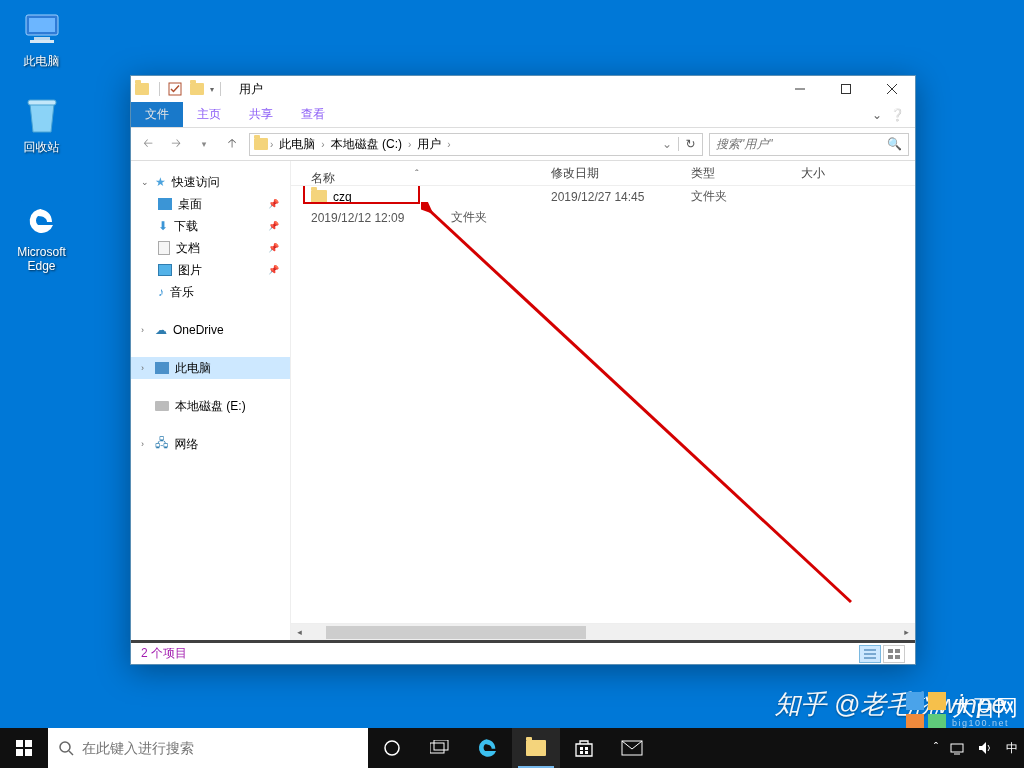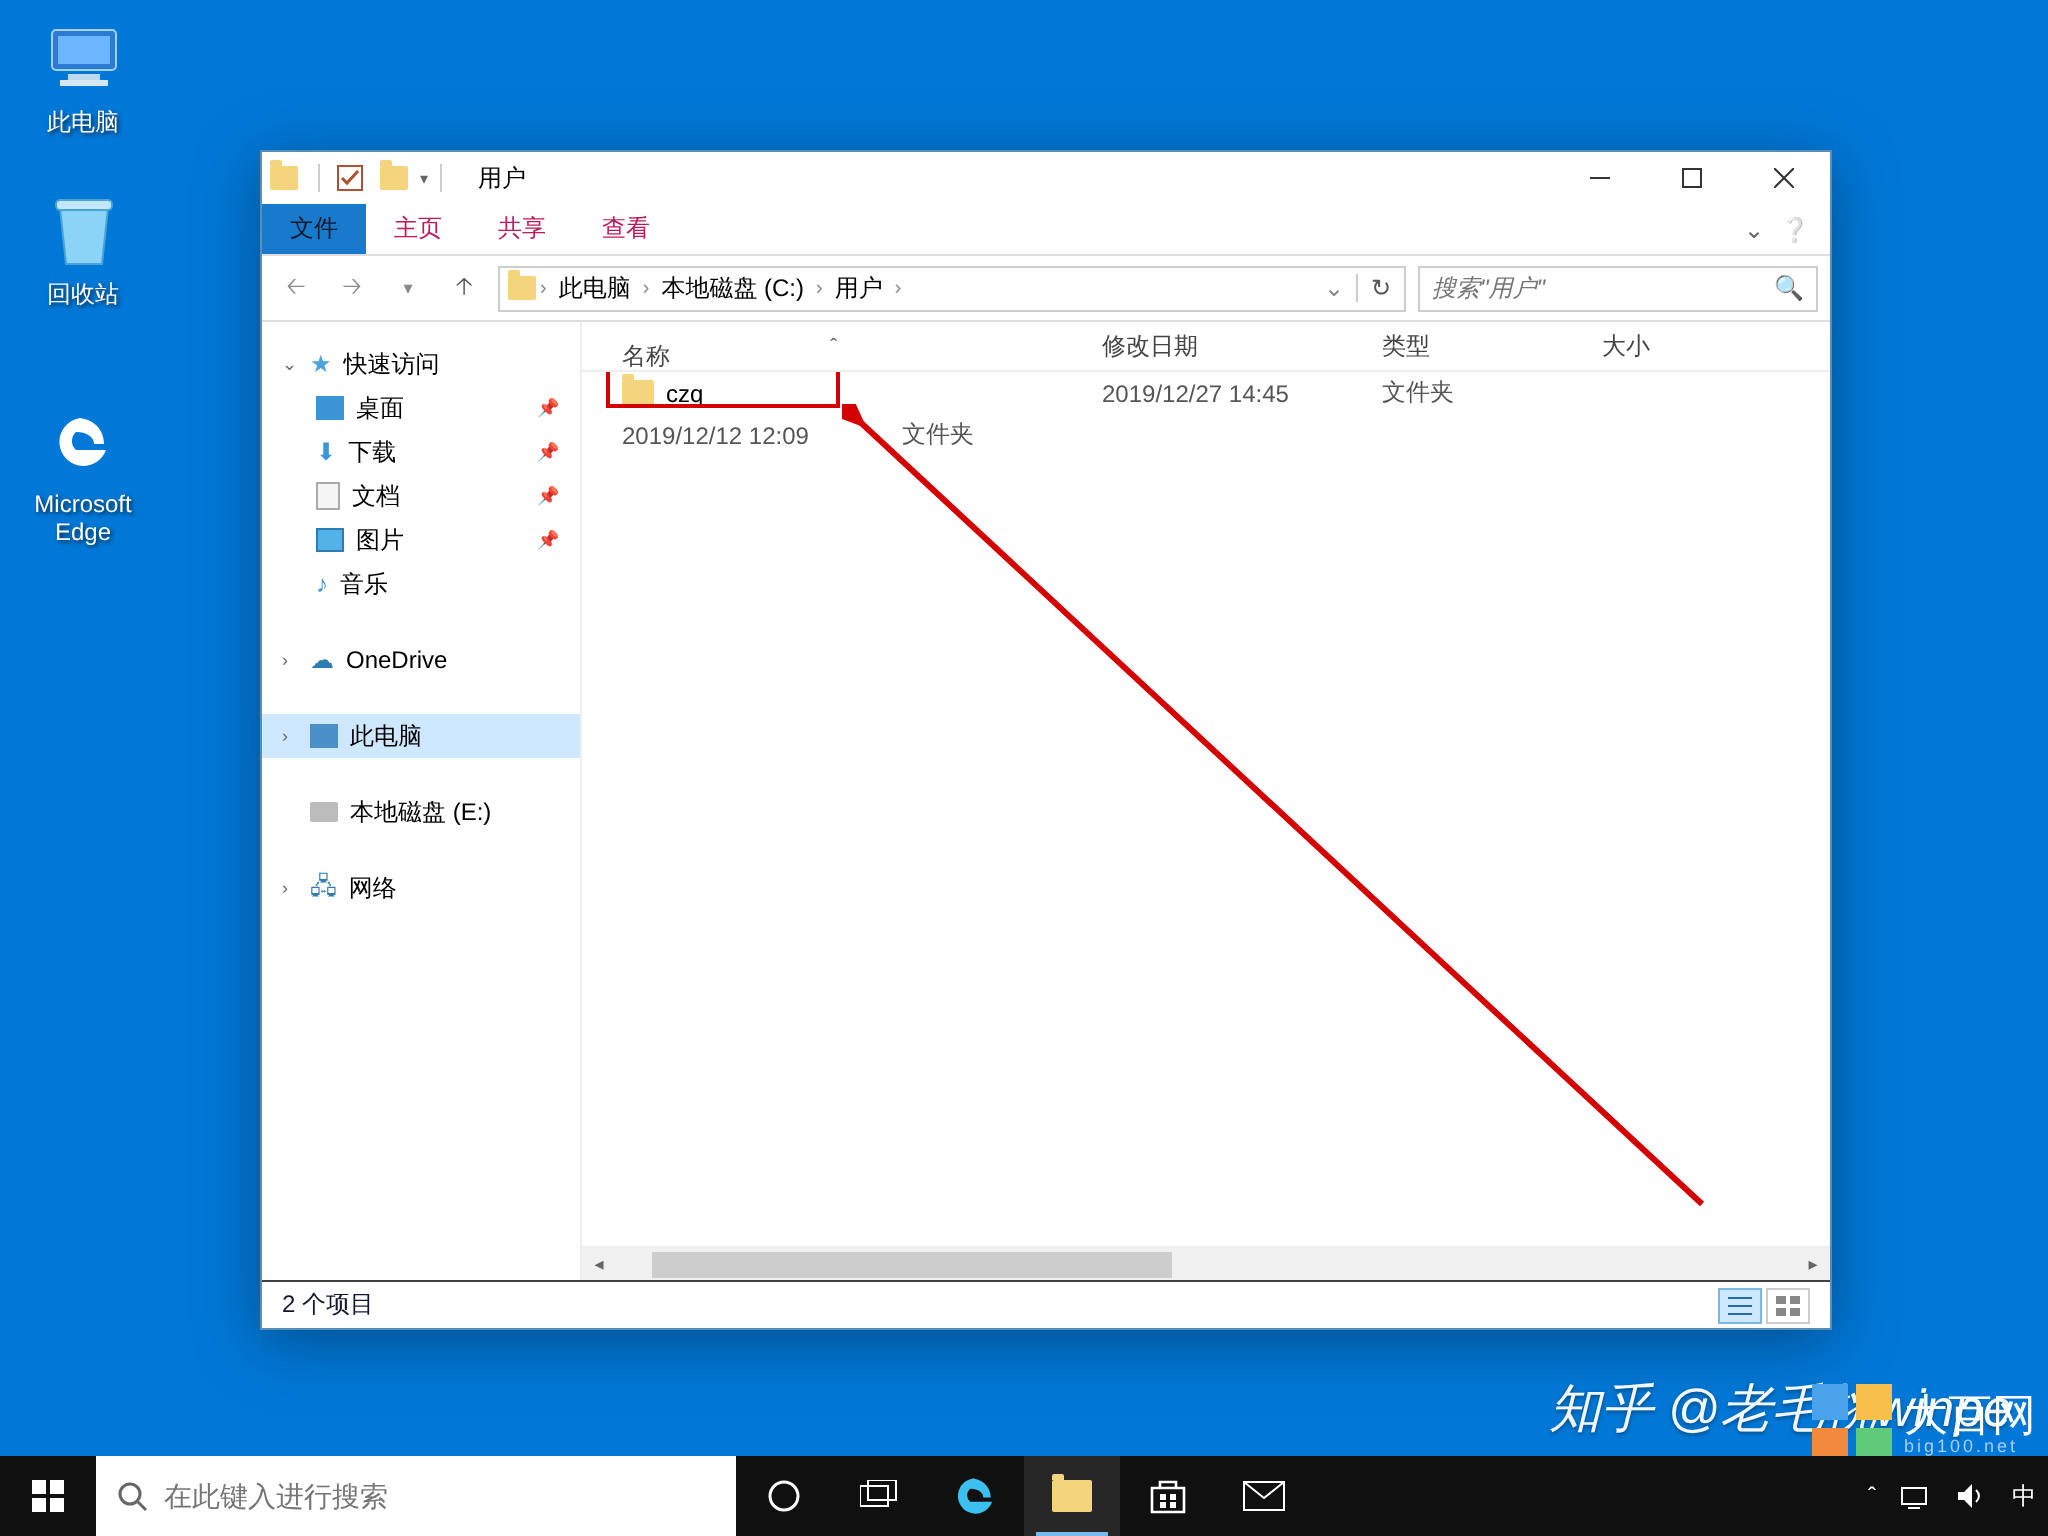--- a/index.html
+++ b/index.html
@@ -25,22 +25,22 @@
 
 
 .window { position: absolute; left: 130px; top: 75px; width: 786px; height: 590px; background: #fff; border: 1px solid #5a8fb5; box-shadow: 0 6px 30px rgba(0,0,0,.35); display: flex; flex-direction: column; }
 .titlebar { height: 26px; display: flex; align-items: center; padding-left: 4px; background: #fff; }
 .titlebar .qat { display: flex; align-items: center; gap: 2px; }
 .titlebar .title { margin-left: 18px; font-size: 12px; }
 .titlebar .winctrl { margin-left: auto; display: flex; }
 .titlebar .winctrl div { width: 46px; height: 26px; display: flex; align-items: center; justify-content: center; }
 
 .ribbon-tabs { height: 26px; display: flex; align-items: stretch; border-bottom: 1px solid #ddd; background: #fff; }
-.ribbon-tabs .tab { padding: 0 14px; display: flex; align-items: center; font-size: 12px; color: #be185d; }
-.ribbon-tabs .tab.file { background: #1979ca; color: #0f172a; }
+.ribbon-tabs .tab { padding: 0 14px; display: flex; align-items: center; font-size: 12px; color: #8b5cf6; }
+.ribbon-tabs .tab.file { background: #1979ca; color: #e5e5e5; }
 .ribbon-tabs .help { margin-left: auto; padding-right: 10px; display: flex; gap: 8px; align-items: center; color: #555; }
 .ribbon-tabs .help span { color: #1979ca; }
 
 .addr { height: 33px; display: flex; align-items: center; padding: 0 6px; gap: 6px; border-bottom: 1px solid #ddd; }
 .addr .navbtn { width: 22px; height: 22px; display: flex; align-items: center; justify-content: center; color: #8a8a8a; }
 .addr .navbtn.enabled { color: #555; }
 .addr .loc { flex: 1; height: 23px; border: 1px solid #ccc; display: flex; align-items: center; padding-left: 4px; }
 .addr .loc .crumb { padding: 0 4px; }
 .addr .loc .sep { color: #888; padding: 0 2px; font-size: 10px; }
 .addr .srch { width: 200px; height: 23px; border: 1px solid #ccc; display: flex; align-items: center; padding: 0 6px; color: #888; }
@@ -71,21 +71,21 @@
 .row .ficon { width: 16px; height: 14px; background: #f4d47c; border-radius: 1px; position: relative; }
 .row .ficon::before { content:""; position:absolute; top:-3px; left:0; width:6px; height:3px; background:#f4d47c; border-radius:1px 1px 0 0; }
 .highlight-box { position: absolute; border: 2px solid #d40000; pointer-events: none; }
 .arrow-svg { position: absolute; pointer-events: none; }
 
 .hscroll { height: 17px; border-top: 1px solid #eee; background: #f0f0f0; display: flex; align-items: center; }
 .hscroll .thumb { width: 260px; height: 13px; background: #cdcdcd; margin-left: 18px; }
 .hscroll .arrow { width: 17px; height: 17px; display:flex; align-items:center; justify-content:center; color:#666; font-size: 9px; }
 .hscroll .spacer { flex: 1; }
 
-.status { height: 24px; border-top: 1px solid #404040; display: flex; align-items: center; padding: 0 10px; color: #0f172a; }
+.status { height: 24px; border-top: 3px solid #404040; display: flex; align-items: center; padding: 0 10px; color: #a21caf; }
 .status .viewbtns { margin-left: auto; display: flex; gap: 2px; }
 .status .viewbtns div { width: 22px; height: 18px; border: 1px solid #ccc; display: flex; align-items: center; justify-content: center; }
 .status .viewbtns .active { background: #cde8ff; border-color:#7ab8e0; }
 
 
 .wm1 { position: absolute; right: 18px; bottom: 46px; color: rgba(255,255,255,.95); font-size: 26px; font-weight: 400; font-style: italic; text-shadow: 0 1px 2px rgba(0,0,0,.4);}
 .wm2 { position: absolute; right: 6px; bottom: 36px; display:flex; align-items:center; gap:6px; }
 .wm2 .logo { width: 40px; height: 40px; position: relative; }
 .wm2 .logo span { position:absolute; width:18px; height:18px; }
 .wm2 .txt { color:#fff; line-height:1; }

